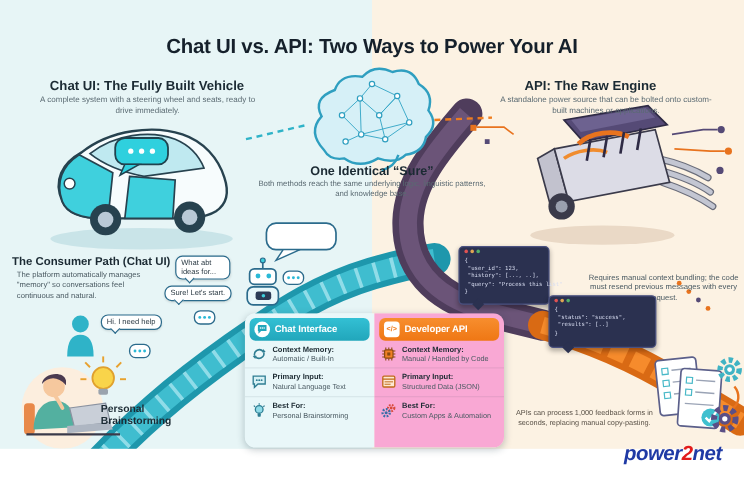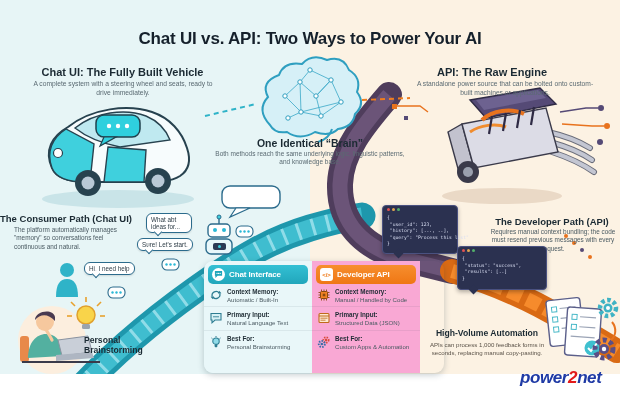--- a/index.html
+++ b/index.html
@@ -23,21 +23,21 @@
   .usecase-head{font-weight:800;color:#1b2a33;font-size:8.6px;line-height:1.15;}
   .usecase-text{color:#5a5248;font-size:6.1px;line-height:1.3;text-align:center;}
   .code{background:#2b3150;border:1px solid #4a5180;border-radius:4px;z-index:3;
         box-shadow:0 2px 4px rgba(0,0,0,.3);}
   .code .dots{position:absolute;top:2px;left:4px;display:flex;gap:2px;}
   .code .dots span{width:3px;height:3px;border-radius:50%;display:block;}
   .code .d1{background:#e05252;} .code .d2{background:#e0a552;} .code .d3{background:#52b06a;}
   .code pre{margin:9px 4px 3px;font-family:"DejaVu Sans Mono",monospace;font-size:4.7px;
         line-height:1.4;color:#d9def2;white-space:pre;}
   .code .tail{position:absolute;bottom:-4px;left:12px;width:7px;height:7px;background:#2b3150;transform:rotate(45deg);}
-  .panel{left:204px;top:261px;width:240px;height:112px;display:flex;z-index:3;border-radius:9px;
+  .panel{left:204px;top:261px;width:216px;height:112px;display:flex;z-index:3;border-radius:9px;
          box-shadow:0 2px 6px rgba(30,60,70,.25);overflow:hidden;}
   .half{width:108px;box-sizing:border-box;padding:4px 0 0 0;}
   .half.chat{background:#e9f7f9;}
   .half.api{background:#f9a8d4;}
   .colhead{height:19px;margin:0 4px;border-radius:5px;display:flex;align-items:center;gap:4px;padding:0 4px;}
   .colhead.chat{background:linear-gradient(#33c0d4,#21a6bb);}
   .colhead.api{background:linear-gradient(#f78e2e,#ef7714);}
   .colhead .hicon{width:13px;height:13px;border-radius:50%;background:#fff;display:flex;
         align-items:center;justify-content:center;flex:none;}
   .colhead.api .hicon{border-radius:3px;}
@@ -263,27 +263,26 @@
   <div class="abs bg-bottom"></div>
 
   <div class="abs txt title">Chat UI vs. API: Two Ways to Power Your AI</div>
 
   <div class="abs txt sec-head" style="left:20px;top:66px;width:205px;">Chat UI: The Fully Built Vehicle</div>
   <div class="abs txt sec-sub" style="left:32px;top:80px;width:182px;">A complete system with a steering wheel and seats, ready to drive immediately.</div>
 
   <div class="abs txt sec-head" style="left:392px;top:66px;width:200px;">API: The Raw Engine</div>
   <div class="abs txt sec-sub" style="left:412px;top:80px;width:186px;">A standalone power source that can be bolted onto custom-built machines or applications.</div>
 
-  <div class="abs txt sec-head" style="left:218px;top:137px;width:184px;font-size:10.5px;">One Identical “Brain”</div>
+  <div class="abs txt sec-head" style="left:218px;top:137px;width:184px;font-size:10.5px;">One Identical “Sure”</div>
   <div class="abs txt sec-sub" style="left:212px;top:150px;width:196px;font-size:6.5px;">Both methods reach the same underlying logic, linguistic patterns, and knowledge base.</div>
 
-  <div class="abs txt path-head" style="left:0;top:213px;width:172px;">The Consumer Path (Chat UI)</div>
+  <div class="abs txt path-head" style="left:10px;top:213px;width:172px;">The Consumer Path (Chat UI)</div>
   <div class="abs txt path-text" style="left:14px;top:226px;width:118px;">The platform automatically manages "memory" so conversations feel continuous and natural.</div>
 
-  <div class="abs txt path-head" style="left:488px;top:216px;width:128px;text-align:center;">The Developer Path (API)</div>
   <div class="abs txt path-text" style="left:490px;top:228px;width:126px;text-align:center;">Requires manual context bundling; the code must resend previous messages with every request.</div>
 
   <div class="abs bubble" style="left:84px;top:262px;">Hi, I need help</div>
   <div class="abs bubble" style="left:137px;top:238px;">Sure! Let's start.</div>
   <div class="abs bubble" style="left:146px;top:213px;width:36px;">What abt ideas for...</div>
 
   <div class="abs code" style="left:382px;top:205px;width:74px;height:47px;">
     <div class="dots">
         <span class="d1"></span>
         <span class="d2"></span>
@@ -410,19 +409,18 @@
         </svg>
         <div>
             <div class="rlabel">Best For:</div>
              <div class="rvalue">Custom Apps &amp; Automation</div>
           </div>
       </div>
     </div>
   </div>
 
   <div class="abs txt usecase-head" style="left:84px;top:336px;width:64px;">Personal Brainstorming</div>
-  <div class="abs txt usecase-head" style="left:426px;top:329px;width:122px;text-align:center;">High-Volume Automation</div>
   <div class="abs txt usecase-text" style="left:424px;top:341px;width:126px;">APIs can process 1,000 feedback forms in seconds, replacing manual copy-pasting.</div>
 
   <div class="abs logo">
     <span class="b">power</span><span class="r">2</span><span class="b">net</span>
   </div>
 </div>
 
 </body></html>

